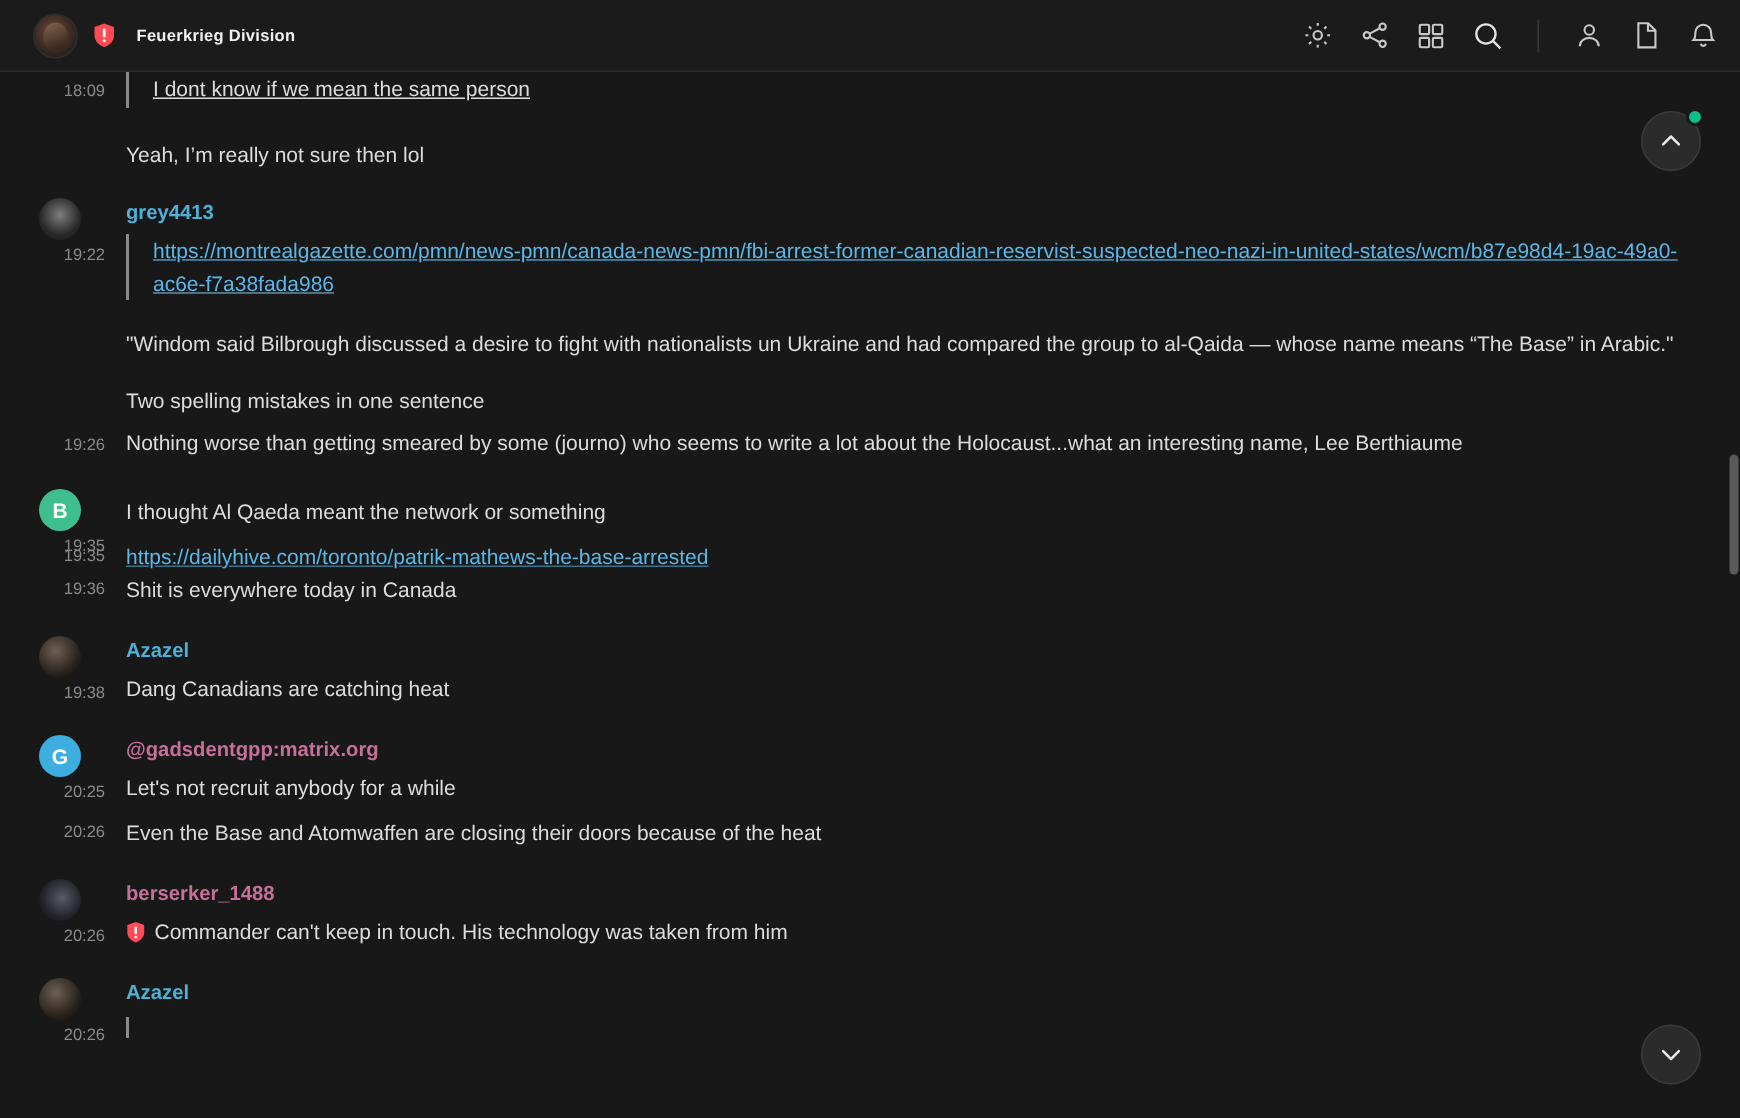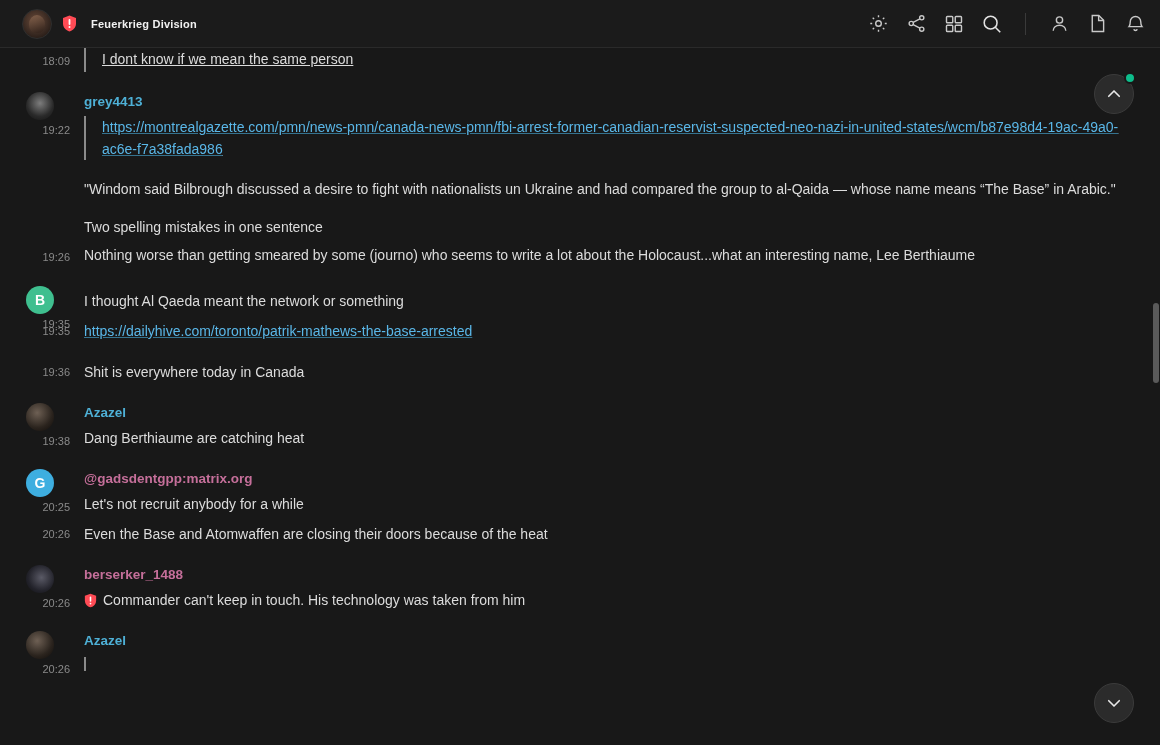--- a/index.html
+++ b/index.html
@@ -247,20 +247,28 @@
 
   <div class="ev ev-clip">
     <div class="gutter">
       <div class="ts" style="top:26px">18:09</div>
     </div>
     <div class="body">
       <div class="msg quote" style="padding-top:18px;padding-bottom:2px">I dont know if we mean the same person</div>
     </div>
   </div>
 
+  <div class="ev" style="margin-top:18px">
+    <div class="gutter">
+      <div class="ts" style="top:4px"></div>
+    </div>
+    <div class="body">
+      <div class="msg">Yeah, I’m really not sure then lol</div>
+    </div>
+  </div>
 
   <div class="ev" style="margin-top:18px">
     <div class="gutter">
       <div class="avatar img-a" style="top:0"></div>
       <div class="ts" style="top:31px">19:22</div>
     </div>
     <div class="body">
       <div class="sender" style="color:#4eb0d6">grey4413</div>
       <div class="msg quote" style="margin-top:4px">
         <a href="#">https://montrealgazette.com/pmn/news-pmn/canada-news-pmn/fbi-arrest-former-canadian-reservist-suspected-neo-nazi-in-united-states/wcm/b87e98d4-19ac-49a0-ac6e-f7a38fada986</a>
@@ -309,37 +317,37 @@
     <div class="gutter">
       <div class="ts" style="top:4px">19:35</div>
     </div>
     <div class="body linkline">
       <div class="msg">
         <a href="#" style="text-decoration:underline;text-decoration-color:#35738f">https://dailyhive.com/toronto/patrik-mathews-the-base-arrested</a>
       </div>
     </div>
   </div>
 
-  <div class="ev" style="margin-top:19px">
+  <div class="ev" style="margin-top:0">
     <div class="gutter">
       <div class="ts" style="top:4px">19:36</div>
     </div>
     <div class="body">
       <div class="msg">Shit is everywhere today in Canada</div>
     </div>
   </div>
 
   <div class="ev" style="margin-top:20px">
     <div class="gutter">
       <div class="avatar img-b" style="top:0"></div>
       <div class="ts" style="top:31px">19:38</div>
     </div>
     <div class="body">
       <div class="sender" style="color:#4eb0d6">Azazel</div>
-      <div class="msg" style="margin-top:4px">Dang Berthiaume are catching heat</div>
+      <div class="msg" style="margin-top:4px">Dang Canadians are catching heat</div>
     </div>
   </div>
 
   <div class="ev" style="margin-top:20px">
     <div class="gutter">
       <div class="avatar letter" style="top:0;background:#3eaee0">G</div>
       <div class="ts" style="top:31px">20:25</div>
     </div>
     <div class="body">
       <div class="sender" style="color:#c56f9a">@gadsdentgpp:matrix.org</div>

